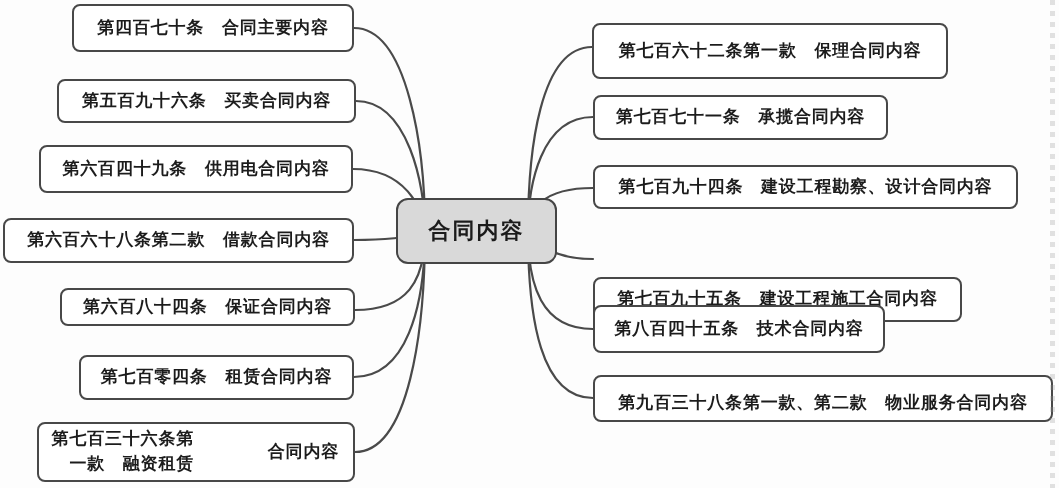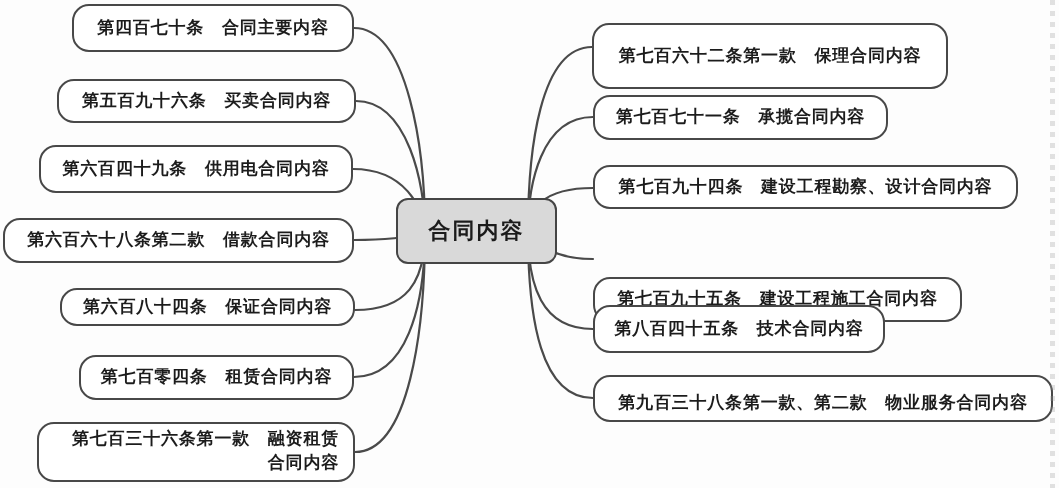--- a/index.html
+++ b/index.html
@@ -24,21 +24,21 @@
     fill: none;
     stroke: #4a4a4a;
     stroke-width: 2.2;
     stroke-linecap: round;
   }
   .node {
     position: absolute;
     box-sizing: border-box;
     background: #ffffff;
     border: 2.4px solid #484848;
-    border-radius: 17px;
+    border-radius: 8px;
     display: flex;
     align-items: center;
     justify-content: center;
     text-align: center;
     font-size: 17px;
     font-weight: 600;
     letter-spacing: 0.8px;
     color: #1c1c1c;
     line-height: 1.45;
     padding: 4px 10px;
@@ -113,30 +113,30 @@
   </div>
   <div class="node" style="left:3px;   top:218px; width:351px; height:45px;text-align:right;">
     <span>第六百六十八条第二款　借款合同内容</span>
   </div>
   <div class="node" style="left:60px;  top:288px; width:295px; height:38px;">
     <span>第六百八十四条　保证合同内容</span>
   </div>
   <div class="node" style="left:79px;  top:355px; width:275px; height:45px;">
     <span>第七百零四条　租赁合同内容</span>
   </div>
-  <div class="node wrap" style="left:37px; top:422px; width:318px; height:60px; flex-direction:column;">
+  <div class="node wrap" style="left:37px; top:422px; width:318px; height:60px; flex-direction:row;">
     <span class="line1">第七百三十六条第一款　融资租赁</span>
     <span class="line2">合同内容</span>
   </div>
 
   <div class="center-node">
     <span>合同内容</span>
   </div>
 
-  <div class="node" style="left:592px; top:23px;  width:356px; height:66px;">
+  <div class="node" style="left:592px; top:23px;  width:356px; height:56px;">
     <span>第七百六十二条第一款　保理合同内容</span>
   </div>
   <div class="node" style="left:593px; top:95px;  width:295px; height:45px;">
     <span>第七百七十一条　承揽合同内容</span>
   </div>
   <div class="node" style="left:593px; top:165px; width:425px; height:44px;">
     <span>第七百九十四条　建设工程勘察、设计合同内容</span>
   </div>
   <div class="node" style="left:593px; top:237px; width:369px; height:45px;margin-top:40px;">
     <span>第七百九十五条　建设工程施工合同内容</span>

